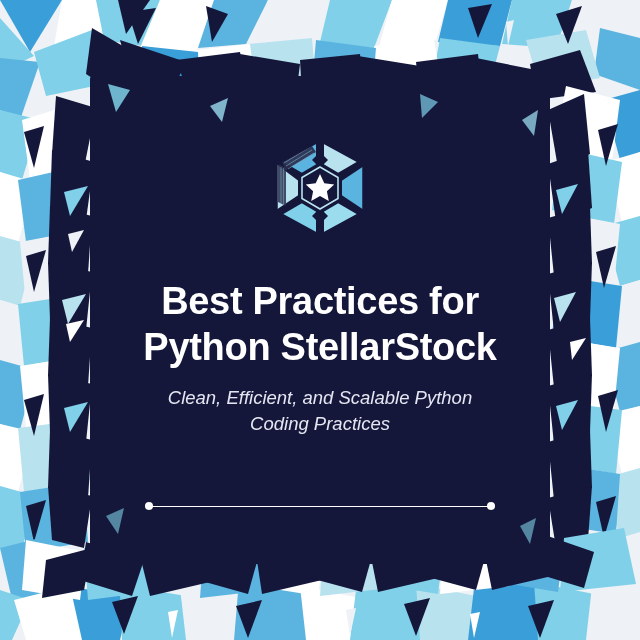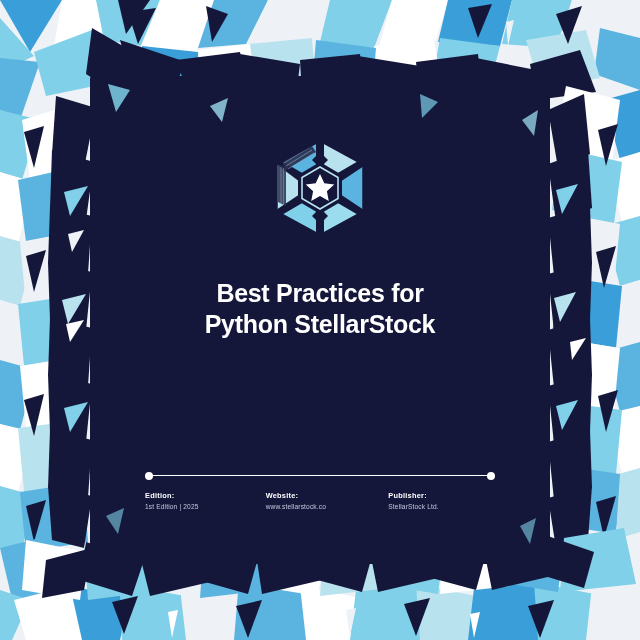--- a/index.html
+++ b/index.html
@@ -25,21 +25,21 @@
     width:460px; height:488px;
     display:flex; flex-direction:column;
     align-items:center;
   }
   #logo-wrap { margin-top:60px; }
   #title {
     margin-top:34px;
     width:400px;
     text-align:center;
     color:#ffffff;
-    font-size:25px;
+    font-size:38px;
     font-weight:bold;
     line-height:1.22;
     letter-spacing:-0.3px;
   }
   #subtitle {
     margin-top:14px;
     width:380px;
     text-align:center;
     color:#e4e7f2;
     font-size:18.5px;
@@ -318,37 +318,27 @@
         </g>
         <polygon points="52,4 96,28 96,76 52,100 8,76 8,28" fill="none" stroke="#15173a" stroke-width="3.5"></polygon>
       </svg>
     </div>
 
     <div id="title">
       <div>Best Practices for</div>
       <div>Python StellarStock</div>
     </div>
 
+    <div id="subtitle">
+      <div>Clean, Efficient, and Scalable Python</div>
+      <div>Coding Practices</div>
+    </div>
 
     <div id="footer">
       <div id="divider-row">
         <div id="divider-line"></div>
         <div class="dot" id="dot-left"></div>
         <div class="dot" id="dot-right"></div>
       </div>
-      <div id="meta-row">
-        <div class="meta-col">
-          <div class="meta-label">Edition:</div>
-          <div class="meta-value">1st Edition | 2025</div>
-        </div>
-        <div class="meta-col">
-          <div class="meta-label">Website:</div>
-          <div class="meta-value">www.stellarstock.co</div>
-        </div>
-        <div class="meta-col">
-          <div class="meta-label">Publisher:</div>
-          <div class="meta-value">StellarStock Ltd.</div>
-        </div>
-      </div>
     </div>
 
   </div>
 </div>
 
 </body></html>

